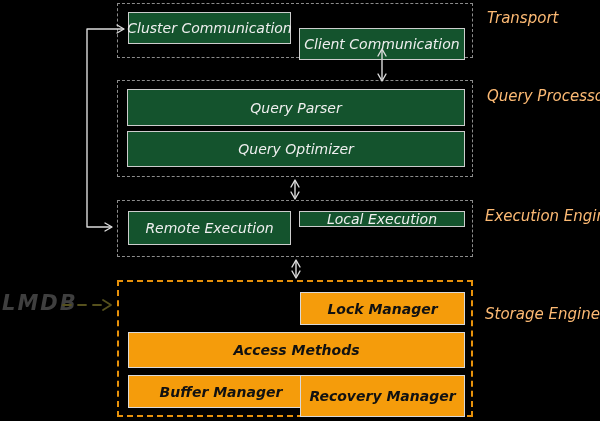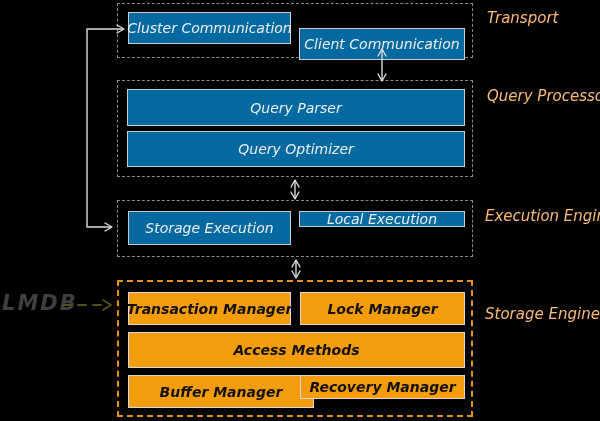--- a/index.html
+++ b/index.html
@@ -4,21 +4,21 @@
 <style>
   html,body{margin:0;padding:0;background:#000;}
   .canvas{
     position:relative;width:600px;height:421px;background:#000000;overflow:hidden;
     font-family:"DejaVu Sans",sans-serif;font-style:italic;
   }
   .section{position:absolute;border:1.4px dashed #8c8c8c;box-sizing:border-box;}
   .section.storage{border:2px dashed #e8920b;}
   .node{
     position:absolute;box-sizing:border-box;
-    background:#0369a1;border:1.5px solid #cdcdcd;color:#efefef;
+    background:#14532d;border:1.5px solid #cdcdcd;color:#efefef;
     display:flex;align-items:center;justify-content:center;
     font-size:14px;white-space:nowrap;
   }
   .node.orange{background:#f59c0b;border-color:#d9d9d9;color:#111111;font-weight:bold;}
   .section-label{position:absolute;color:#fdba74;font-size:15px;white-space:nowrap;}
   .lmdb-label{position:absolute;color:#3f3f3f;font-size:21px;letter-spacing:2px;font-weight:bold;}
   .arrows{position:absolute;left:0;top:0;pointer-events:none;}
 
   
   #sec-transport{left:117px;top:3px;width:356px;height:55px;}
@@ -30,21 +30,21 @@
   #n-cluster{left:10px;top:8px;width:163px;height:32px;}
   #n-client{left:181px;top:24px;width:166px;height:32px;}
   #n-parser{left:9px;top:8px;width:338px;height:37px;}
   #n-optimizer{left:9px;top:50px;width:338px;height:36px;}
   #n-remote{left:10px;top:10px;width:163px;height:34px;}
   #n-local{left:181px;top:10px;width:166px;height:16px;}
   #n-txn{left:9px;top:10px;width:163px;height:33px;}
   #n-lock{left:181px;top:10px;width:165px;height:33px;}
   #n-access{left:9px;top:50px;width:337px;height:36px;}
   #n-buffer{left:9px;top:93px;width:186px;height:33px;}
-  #n-recovery{left:181px;top:93px;width:165px;height:24px;}
+  #n-recovery{left:181px;top:93px;width:165px;height:42px;}
 
   
   #lbl-transport{left:487px;top:9px;}
   #lbl-query{left:487px;top:87px;}
   #lbl-exec{left:485px;top:207px;}
   #lbl-storage{left:485px;top:287px;margin-top:18px;}
   #lbl-lmdb{left:2px;top:291px;}
 </style>
 </head>
 <body>
@@ -57,27 +57,26 @@
   </div>
   <div class="section-label" id="lbl-transport">Transport</div>
 
   <div class="section" id="sec-query">
     <div class="node" id="n-optimizer">Query Optimizer</div>
     <div class="node" id="n-parser">Query Parser</div>
   </div>
   <div class="section-label" id="lbl-query">Query Processor</div>
 
   <div class="section" id="sec-exec">
-    <div class="node" id="n-remote">Storage Execution</div>
+    <div class="node" id="n-remote">Remote Execution</div>
     <div class="node" id="n-local">Local Execution</div>
   </div>
   <div class="section-label" id="lbl-exec">Execution Engine</div>
 
   <div class="section storage" id="sec-storage">
-    <div class="node orange" id="n-txn">Transaction Manager</div>
     <div class="node orange" id="n-access">Access Methods</div>
     <div class="node orange" id="n-lock">Lock Manager</div>
     <div class="node orange" id="n-buffer">Buffer Manager</div>
     <div class="node orange" id="n-recovery">Recovery Manager</div>
   </div>
   <div class="section-label" id="lbl-storage">Storage Engine</div>
 
   <div class="lmdb-label" id="lbl-lmdb">LMDB</div>
 
   <svg class="arrows" width="600" height="421" viewBox="0 0 600 421">

